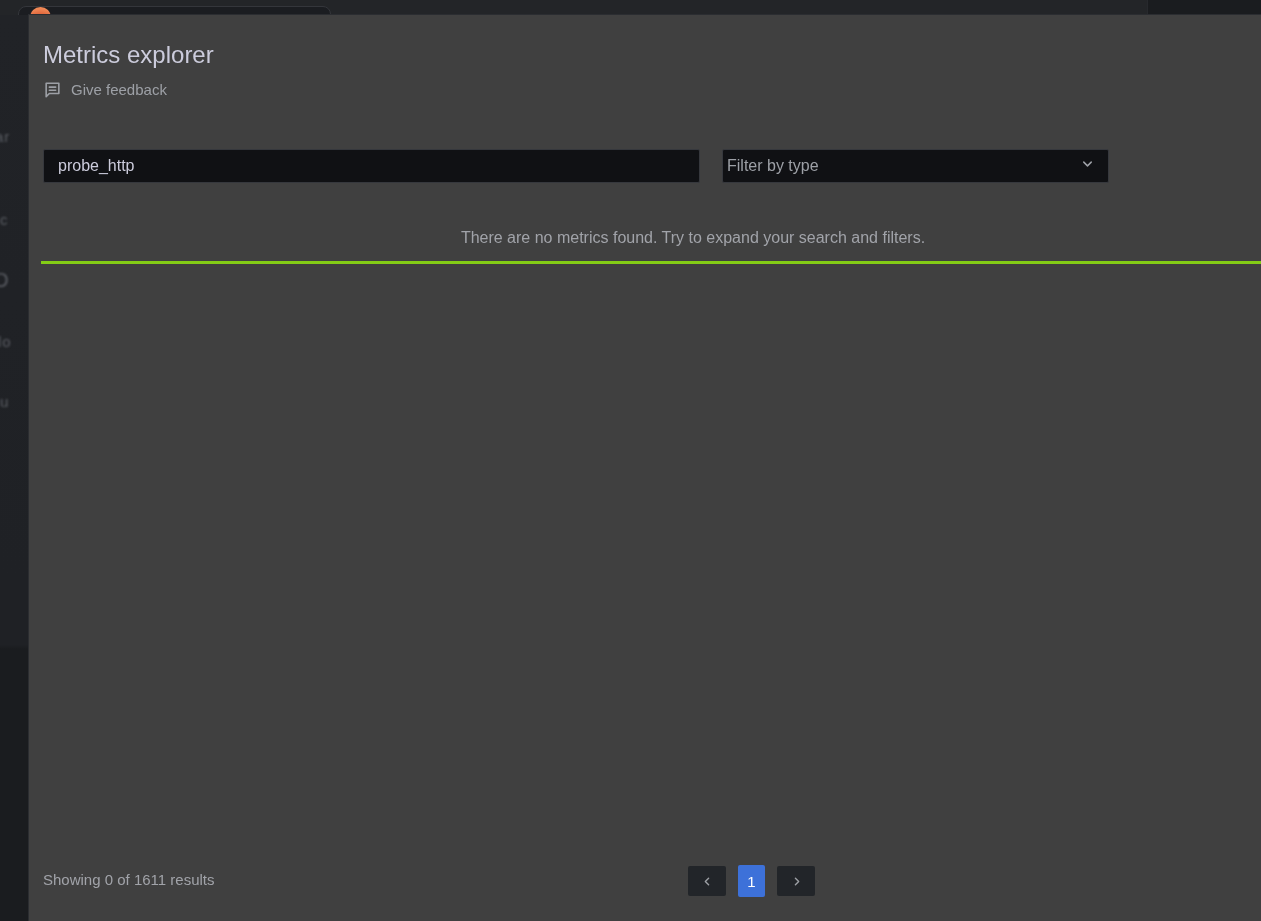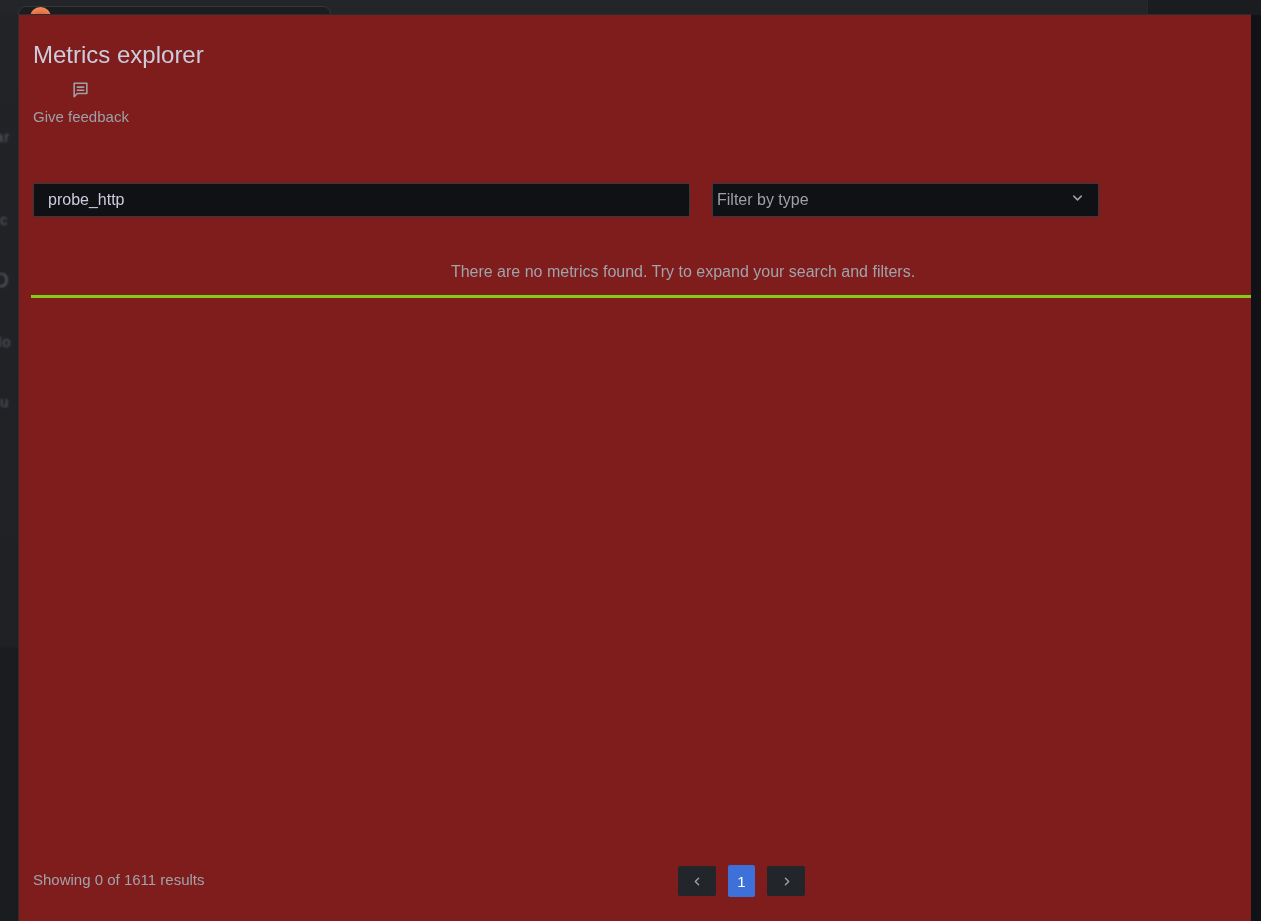--- a/index.html
+++ b/index.html
@@ -33,30 +33,30 @@
     filter:blur(0.9px); white-space:nowrap; letter-spacing:1px;
   }
   .frag-0 { top:113px; }
   .frag-1 { top:196px; left:0px; }
   .frag-2 { top:254px; font-size:20px; left:-7px; }
   .frag-3 { top:318px; left:-2px; }
   .frag-4 { top:378px; left:0px; }
 
   
   .drawer {
-    position:absolute; left:18px; top:14px; width:1233px; height:907px;
-    background:#7f1d1d; border-top:1px solid #2b2d31; border-left:1px solid #2b2d31;
+    position:absolute; left:28px; top:14px; width:1233px; height:907px;
+    background:#404040; border-top:1px solid #2b2d31; border-left:1px solid #2b2d31;
     color:#ccccdc;
   }
   .drawer-title {
     margin:27px 16px 0 14px; font-size:24px; line-height:26px; font-weight:500; color:#ccccdc;
   }
   .feedback-link {
-    display:inline-flex; align-items:center; gap:9px; margin:12px 0 16px 14px;
-    color:#9da0a6; font-size:15px; cursor:pointer; text-decoration:none;flex-direction:column;
+    display:inline-flex; align-items:center; gap:9px; margin:12px 0 8px 14px;
+    color:#9da0a6; font-size:15px; cursor:pointer; text-decoration:none;
   }
   .feedback-link svg { display:block; }
 
   .controls {
     display:flex; gap:22px; margin:42px 16px 16px 14px;
   }
   .search-input {
     width:657px; height:34px; background:#101114; border:1px solid #36383d; border-radius:2px;
     color:#ccccdc; font-size:16px; padding:0 14px; outline:none;
     font-family:"Liberation Sans", sans-serif;

